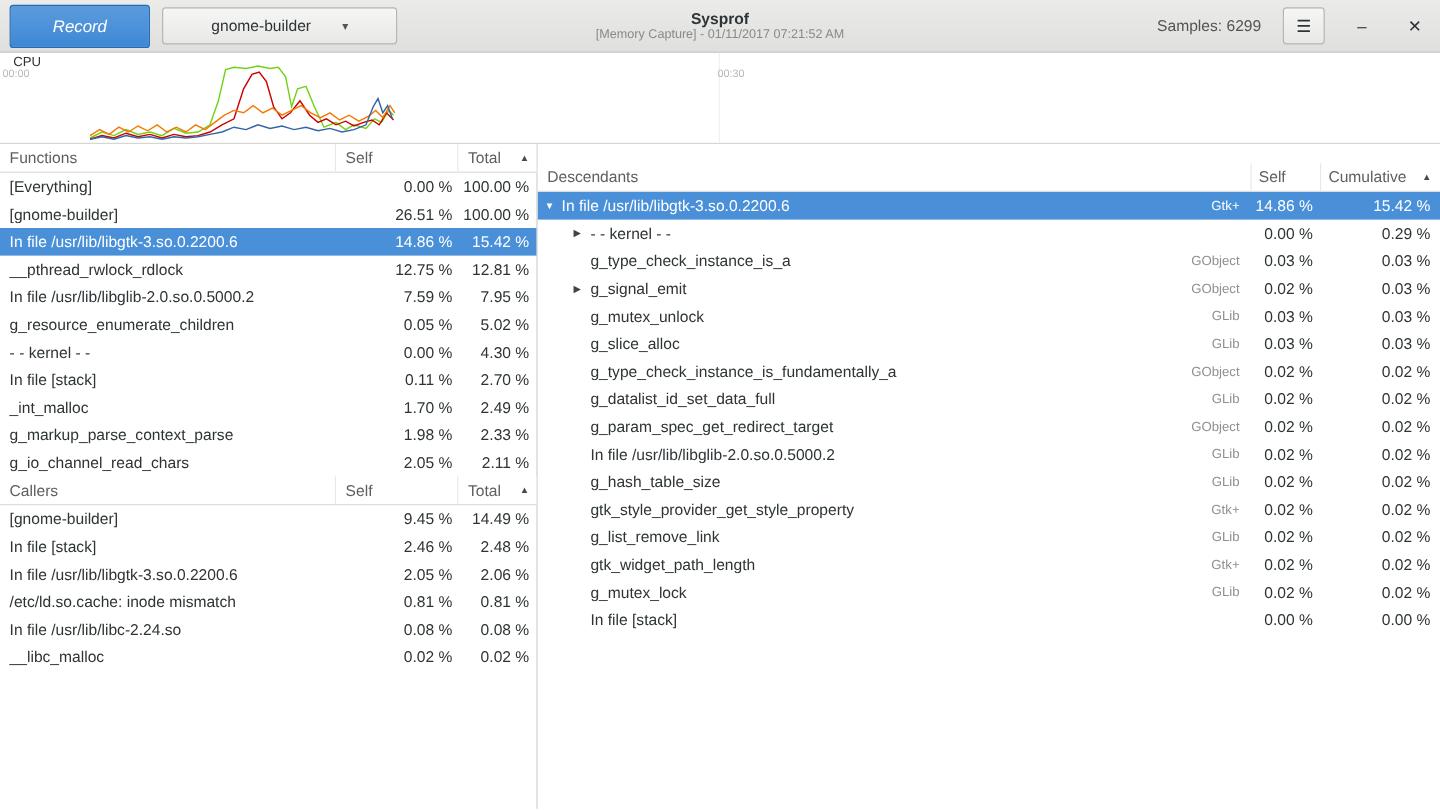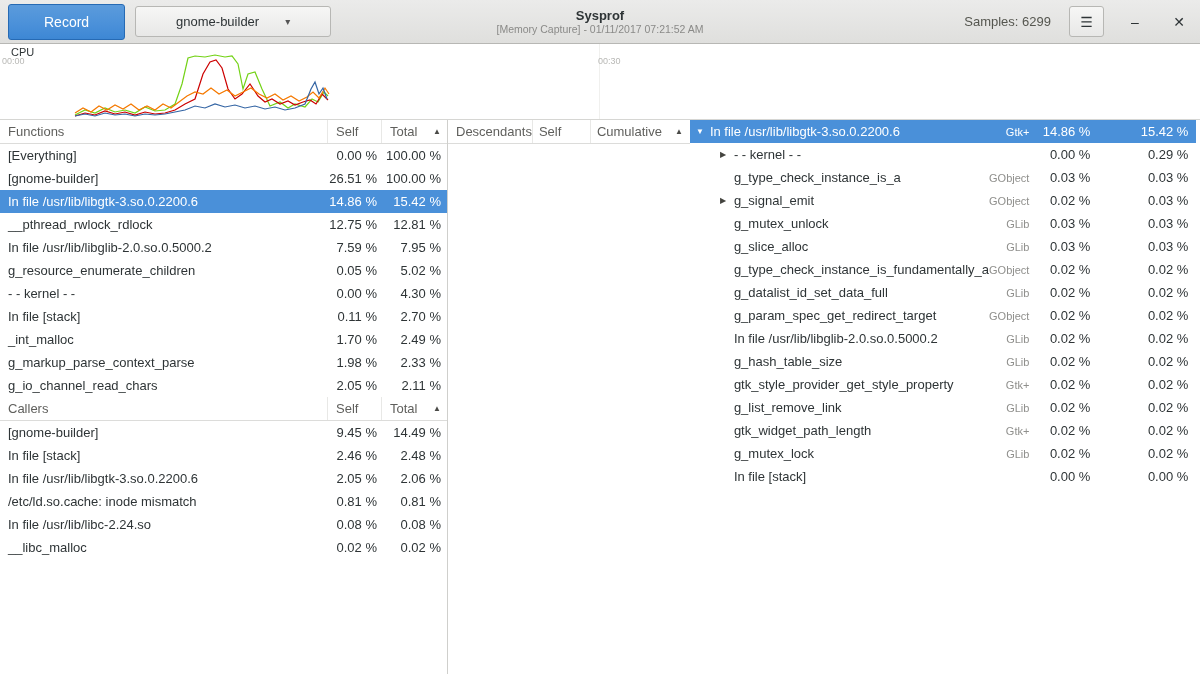--- a/index.html
+++ b/index.html
@@ -15,21 +15,21 @@
     height:44px; position:relative;
     background:linear-gradient(to bottom,#eceçeb,#e8e8e7 20%,#dededc);
     background:linear-gradient(to bottom,#ebebea,#dfdfdd);
     border-bottom:1px solid #b7b7b4;
     display:flex; align-items:center; padding:0 8px; gap:10px;
   }
   .record-btn {
     height:36px; min-width:96px; padding:0 35px;
     background:linear-gradient(to bottom,#5b9bdc,#4a90d9 60%,#3d87d4);
     border:1px solid #266ab4; border-radius:3px;
-    color:#fff; font-size:14px; font-family:inherit;
+    color:#fff; font-size:14px; font-family:inherit;font-style:italic;
   }
   .process-select {
     height:31px; width:196px;
     background:linear-gradient(to bottom,#f6f6f5,#e8e8e7);
     border:1px solid #b7b7b4; border-radius:3px;
     display:flex; align-items:center; justify-content:center; gap:26px;
     color:#2e3436; font-size:13px;
   }
   .caret { font-size:10px; color:#555; }
   .title-block {
@@ -62,30 +62,30 @@
   .cpu-label { position:absolute; left:11px; top:2px; font-size:11px; color:#2e3436; z-index:2; }
   .time-label { position:absolute; font-size:9px; color:#b8b8b5; z-index:2; }
   .time-start { left:2px; top:12px; }
   .time-mid { left:598px; top:12px; }
   .v-grid { position:absolute; top:0; bottom:0; width:1px; background:#f0f0ee; }
   .cpu-svg { position:absolute; left:0; top:0; width:1200px; height:76px; }
 
   
   .main { display:flex; height:554px; }
   .left-pane { width:448px; border-right:1px solid #cfcfcc; display:flex; flex-direction:column; }
-  .right-pane { flex:1; display:flex; overflow:hidden; }
+  .right-pane { flex:1; display:flex; flex-direction:column; overflow:hidden;margin-top:16px; }
 
   .thead {
     display:flex; height:24px; align-items:center;
     border-bottom:1px solid #dcdcda; background:#fff;
     color:#5f5f5c; flex:none;
   }
   .h-name { flex:1; padding-left:8px; }
   .h-self { width:54px; padding-left:8px; border-left:1px solid #e8e8e6; align-self:stretch; display:flex; align-items:center; }
-  .h-total { width:66px; padding:0 6px 0 8px; border-left:1px solid #e8e8e6; align-self:stretch; display:flex; align-items:center; justify-content:space-between; }
+  .h-total { width:66px; padding:0 6px 0 8px; border-left:1px solid #e8e8e6; align-self:stretch; display:flex; align-items:center; justify-content:space-between;margin-left:48px; }
   .sort { font-size:8px; color:#4a4a47; }
 
   .rows { flex:none; }
   .row { display:flex; height:23px; align-items:center; white-space:nowrap; }
   .row .name { flex:1; padding-left:8px; overflow:hidden; text-overflow:ellipsis; }
   .row .num { text-align:right; }
   .row .self { width:54px; padding-right:4px; }
   .row .total { width:66px; padding-right:6px; }
   .row.selected { background:#4a90d9; color:#fff; }
 

